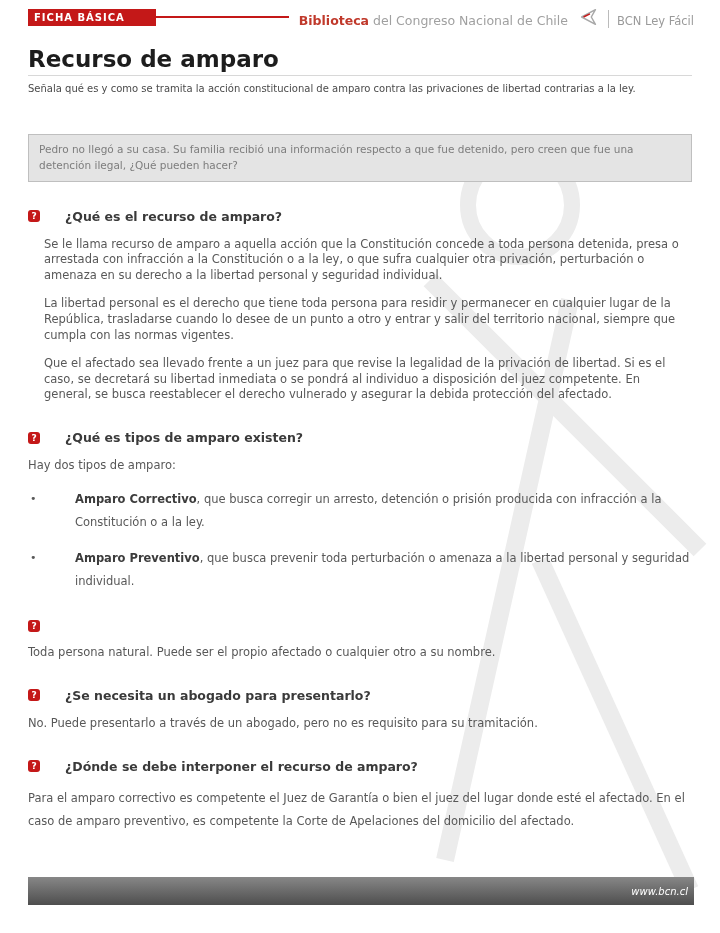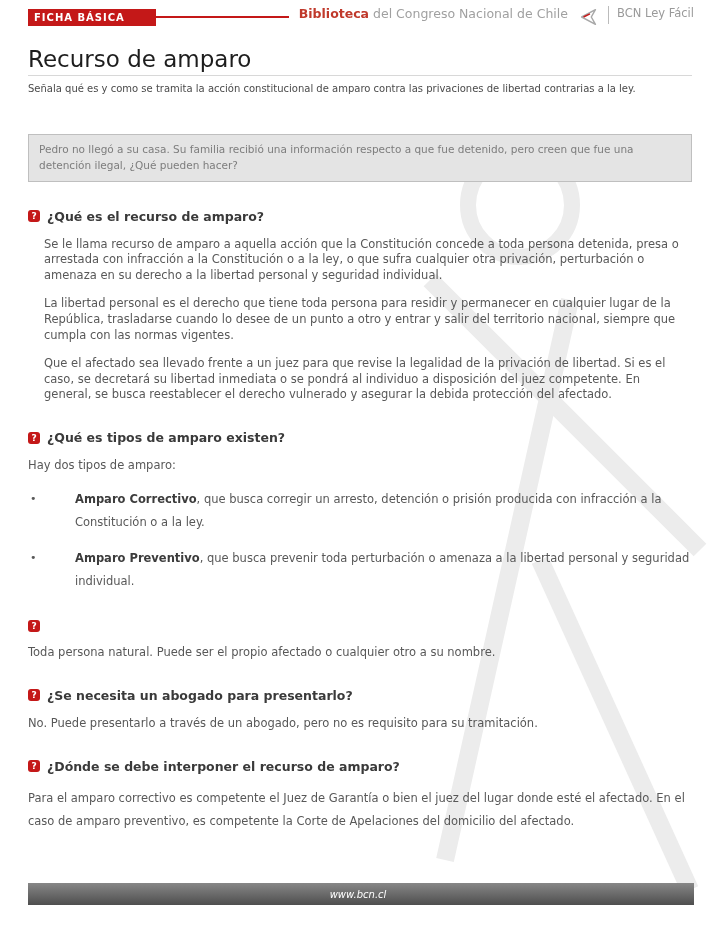--- a/index.html
+++ b/index.html
@@ -19,40 +19,40 @@
     position:relative; z-index:2;
     display:flex; align-items:center;
     padding:2px 26px 0 28px; height:32px;
   }
   .badge {
     background:#c41818; color:#ffffff;
     font-size:10px; font-weight:bold; letter-spacing:1px;
     padding:3px 12px 3px 6px; min-width:128px;
   }
   .red-rule { flex:1; height:2px; background:#c41818; margin-right:10px; }
-  .brand { display:flex; align-items:flex-start; white-space:nowrap; }
+  .brand { display:flex; align-items:flex-end; white-space:nowrap; }
   .brand-red { color:#c0392b; font-size:12.5px; font-weight:bold; margin-right:4px; }
   .brand-gray { color:#a0a0a0; font-size:12.5px; }
   .logo { margin:0 8px 0 10px; display:inline-flex; }
   .vdiv { width:1px; height:18px; background:#bbbbbb; margin-right:8px; }
   .product { color:#9a9a9a; font-size:11.5px; }
   
   .main { position:relative; z-index:1; padding:14px 28px 0 28px; }
   h1.title {
-    font-size:23px; font-weight:normal; color:#1d1d1d;
+    font-size:23px; font-weight:bold; color:#1d1d1d;
     padding-bottom:3px; border-bottom:1px solid #d8d8d8;
   }
   .subtitle { margin-top:6px; font-size:10px; color:#4a4a4a; line-height:1.4; width:655px; }
   .case-box {
     margin-top:38px; background:#e4e4e4; border:1px solid #bfbfbf;
     color:#7d7d7d; font-size:10.5px; line-height:1.5; padding:7px 10px; width:664px;
   }
   section { margin-top:0; }
   h2.q {
-    display:flex; align-items:center; gap:7px;
+    display:flex; align-items:center; gap:25px;
     margin-top:27px; margin-bottom:13px;
     font-size:12.5px; font-weight:bold; color:#3a3a3a;
   }
   .q-icon {
     display:inline-flex; align-items:center; justify-content:center;
     width:12px; height:12px; background:#c41818; border-radius:3px;
     color:#ffffff; font-size:9px; font-weight:bold; flex:0 0 auto;
   }
   .q-icon::before { content:"?"; }
   p.para { font-size:11.5px; color:#585858; line-height:1.38; margin-bottom:12px; }
@@ -64,23 +64,23 @@
     position:relative; padding-left:47px; margin-bottom:13px;
     font-size:11.5px; color:#585858; line-height:2.0; width:690px;
   }
   ul.amparo-list li::before {
     content:"\2022"; position:absolute; left:2px; top:0;
     color:#585858; font-size:11px;
   }
   ul.amparo-list b { color:#3c3c3c; }
   
   .footer-bar {
-    position:absolute; z-index:2; left:28px; right:26px; bottom:28px; height:22px;
+    position:absolute; z-index:2; left:28px; right:26px; bottom:28px; height:28px;
     background:linear-gradient(#878787,#4e4e4e);
-    display:flex; align-items:center; justify-content:center;
+    display:flex; align-items:center; justify-content:flex-end;
     padding-right:6px;
     margin-top:43px;
   }
   .footer-url { color:#ffffff; font-size:10px; font-style:italic; text-decoration:none; }
 </style>
 </head>
 <body>
 
 <div class="page">
 

